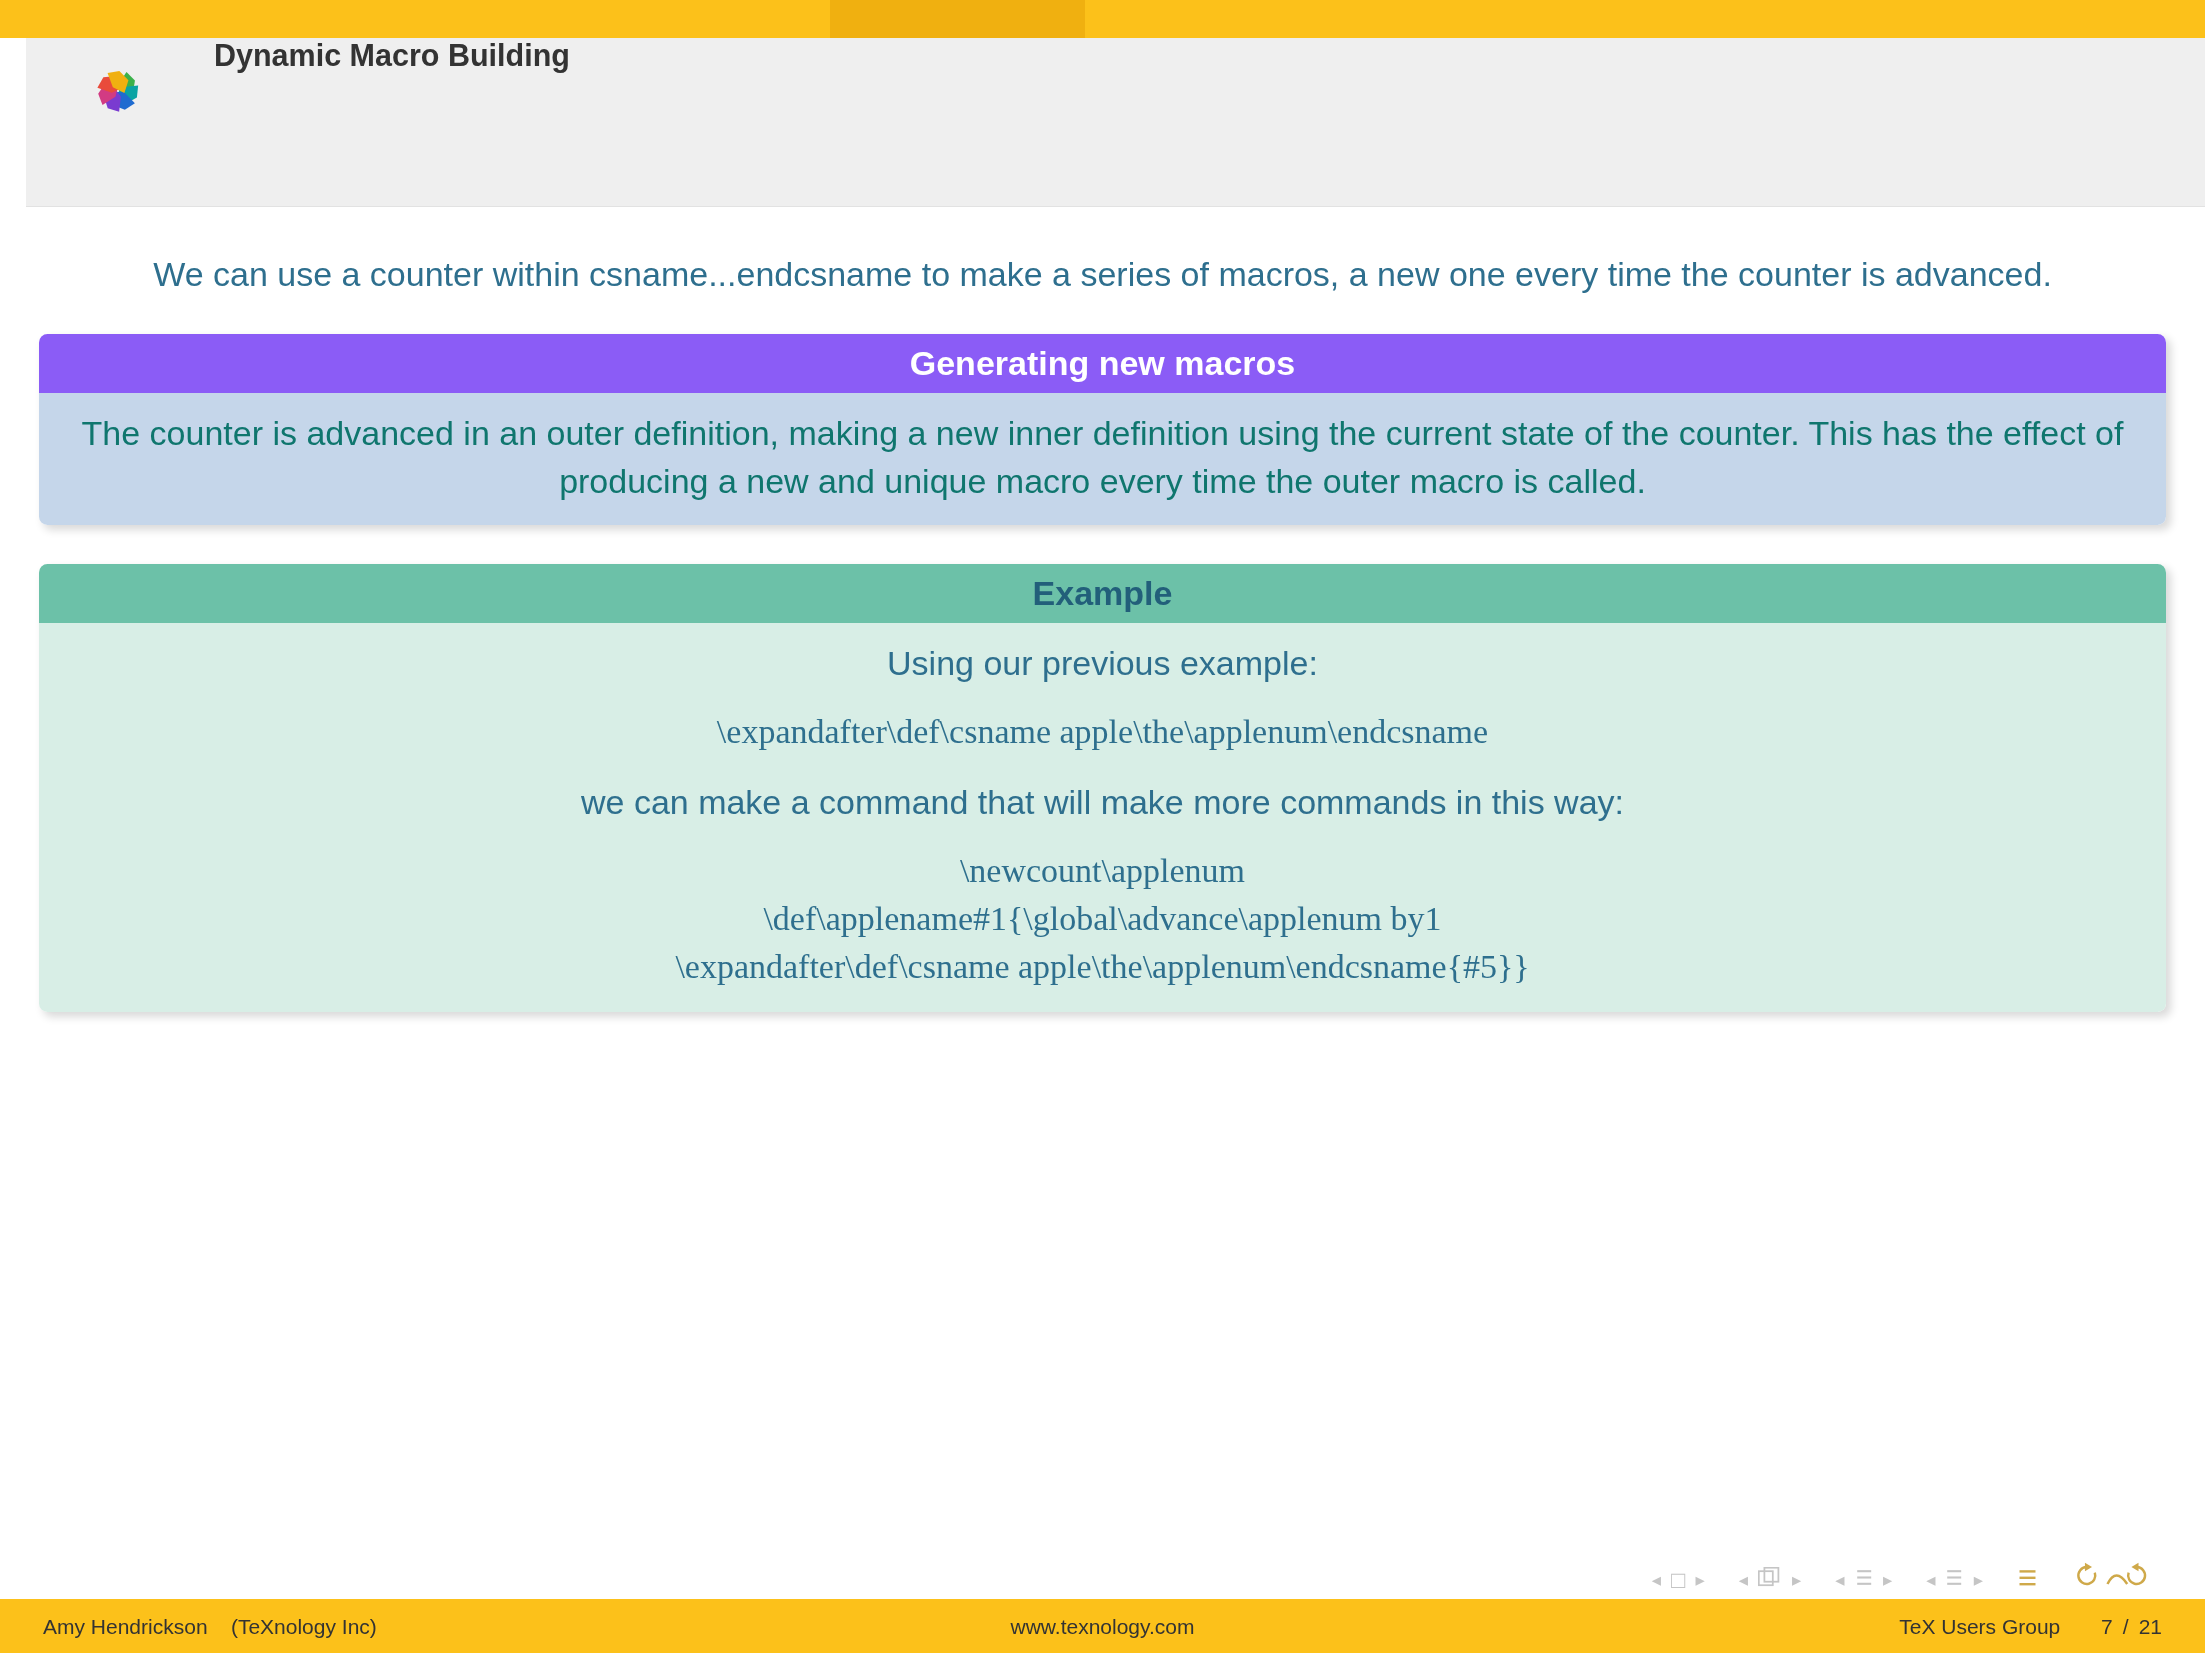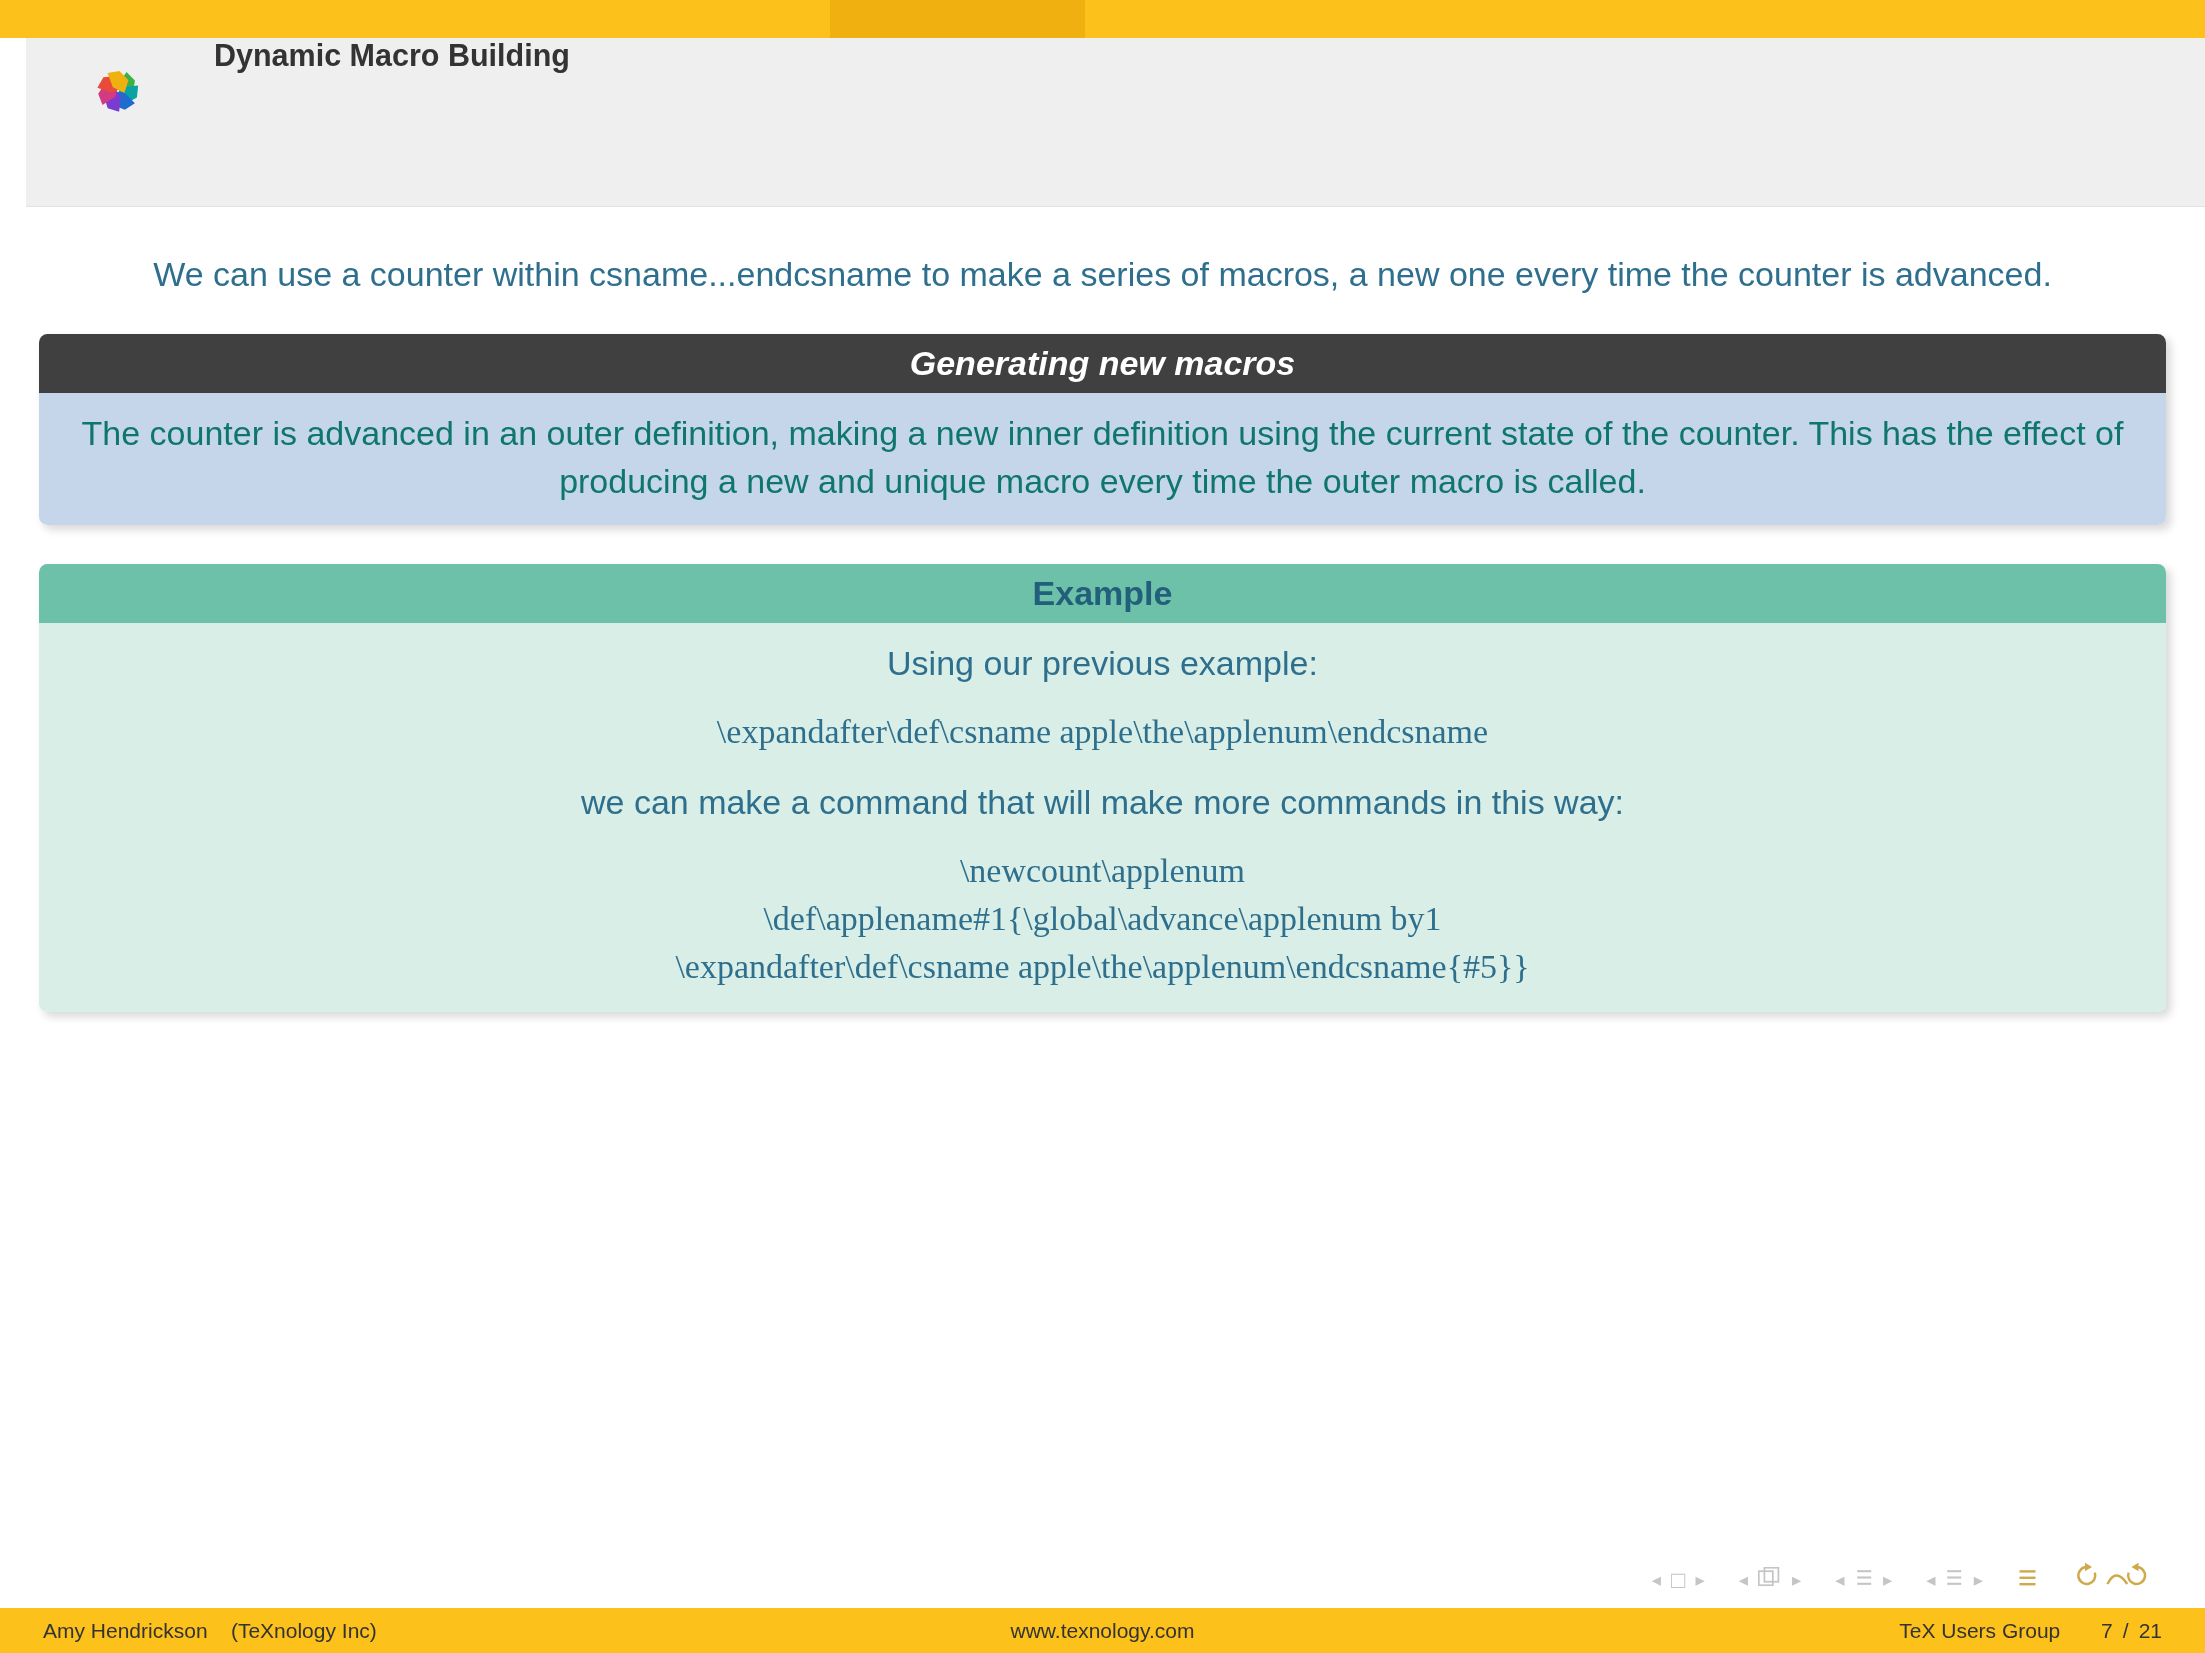--- a/index.html
+++ b/index.html
@@ -61,21 +61,21 @@
     font-size: 34px;
     font-weight: bold;
     color: #fff;
     padding: 10px 20px;
   }
   .block-body {
     font-size: 34px;
     padding: 15.6px 20px 20px 20px;
     line-height: 1.42;
   }
-  .block1 .block-title { background: #404040; font-style: italic; }
+  .block1 .block-title { background: #8b5cf6; }
   .block1 .block-body  { background: #c5d6ea; color:#0f766e; }
   .block2 .block-title-bar {
      background:#6cc1a8;
      font-size:34px;
      font-weight:bold;
      color:#1b5a73;
      padding: 10px 6px;
      color:#225f7a;
   }
   .block2 .block-body { background:#d8eee6; color:#2e6f8e; }
@@ -95,21 +95,21 @@
   }
   .nav-group{ display:flex; align-items:center; gap:10px;}
   .nav-tri { font-size:18.4px; color:#c5c5c5; }
   .nav-glyph { font-size:24px; color:#c5c5c5; line-height:1; }
   .nav-eq { color:#cfa94a; font-size:25.5px;}
   .nav-loop{ color:#cfa94a; font-size:31px; letter-spacing:-2.8px;}
   .footer {
     position:absolute;
     bottom:0;
     width:100%;
-    height:46px;
+    height:55px;
     background:#fcc11a;
     color:#333;
     font-size:21px;
     display:flex;
     align-items:center;
     justify-content:space-between;
     padding:0 43px;
     font-family: Arial, Helvetica, sans-serif;
     font-weight:520;
   }

